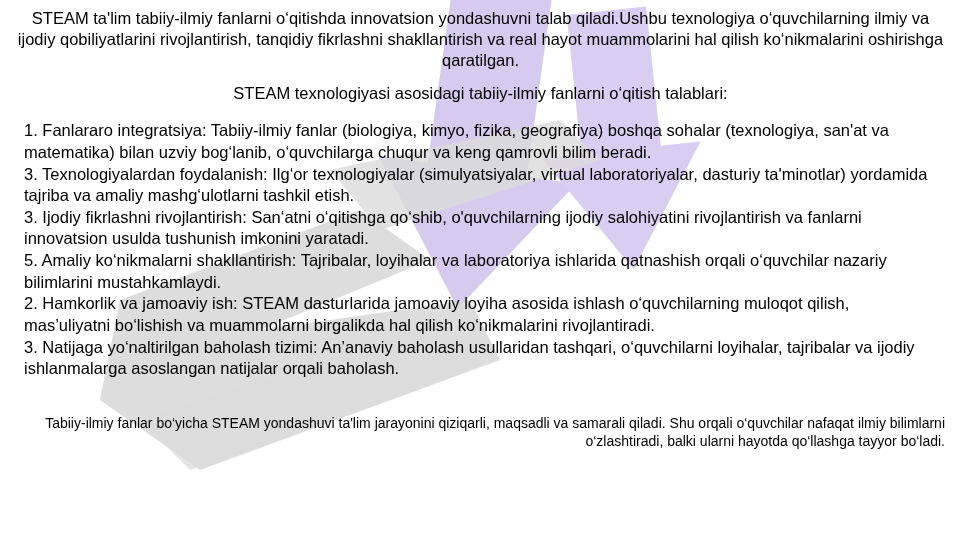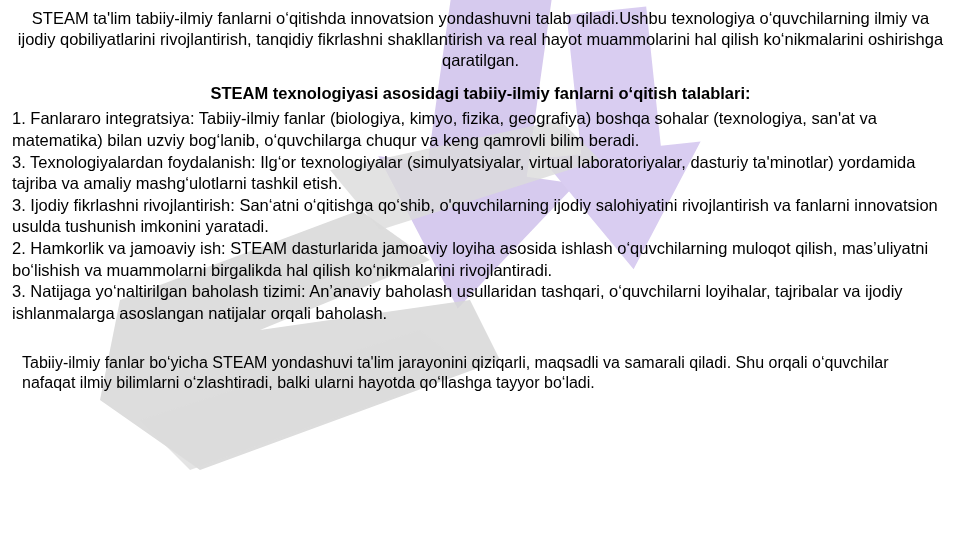--- a/index.html
+++ b/index.html
@@ -38,41 +38,40 @@
     margin: 0 0 12px 0;
     padding: 0 6px;
   }
 
   .subtitle {
     text-align: center;
     font-size: 16.5px;
     line-height: 1.28;
     margin: 0;
     padding: 0 6px;
-    font-weight: bold;
   }
 
   .body-list {
-    margin: 4px;
+    margin: 16px;
     padding: 0;
     list-style: none;
   }
 
   .body-item {
     font-size: 16.5px;
     line-height: 1.31;
     text-align: left;
     margin: 0;
   }
 
   .closing {
-    text-align: left;
-    font-size: 16px;
+    text-align: right;
+    font-size: 14px;
     line-height: 1.30;
-    margin: 6px;
+    margin: 0;
     padding: 0 8px;
   }
 
   .spacer {
     height: 18px;
   }
 </style>
 </head>
 <body>
 
@@ -91,20 +90,21 @@
 </div>
 
 <div class="page">
   <p class="intro">STEAM ta'lim tabiiy-ilmiy fanlarni o‘qitishda innovatsion yondashuvni talab qiladi.Ushbu texnologiya o‘quvchilarning ilmiy va ijodiy qobiliyatlarini rivojlantirish, tanqidiy fikrlashni shakllantirish va real hayot muammolarini hal qilish ko‘nikmalarini oshirishga qaratilgan.</p>
   <p class="subtitle">STEAM texnologiyasi asosidagi tabiiy-ilmiy fanlarni o‘qitish talablari:</p>
 
   <ul class="body-list">
     <li class="body-item">1. Fanlararo integratsiya: Tabiiy-ilmiy fanlar (biologiya, kimyo, fizika, geografiya) boshqa sohalar (texnologiya, san'at va matematika) bilan uzviy bog‘lanib, o‘quvchilarga chuqur va keng qamrovli bilim beradi.</li>
     <li class="body-item">3. Texnologiyalardan foydalanish: Ilg‘or texnologiyalar (simulyatsiyalar, virtual laboratoriyalar, dasturiy ta'minotlar) yordamida tajriba va amaliy mashg‘ulotlarni tashkil etish.</li>
     <li class="body-item">3. Ijodiy fikrlashni rivojlantirish: San‘atni o‘qitishga qo‘shib, o'quvchilarning ijodiy salohiyatini rivojlantirish va fanlarni innovatsion usulda tushunish imkonini yaratadi.</li>
+    <li class="body-item">5. Amaliy ko‘nikmalarni shakllantirish: Tajribalar, loyihalar va laboratoriya ishlarida qatnashish orqali o‘quvchilar nazariy bilimlarini mustahkamlaydi.</li>
     <li class="body-item">2. Hamkorlik va jamoaviy ish: STEAM dasturlarida jamoaviy loyiha asosida ishlash o‘quvchilarning muloqot qilish, mas’uliyatni bo‘lishish va muammolarni birgalikda hal qilish ko‘nikmalarini rivojlantiradi.</li>
     <li class="body-item">3. Natijaga yo‘naltirilgan baholash tizimi: An’anaviy baholash usullaridan tashqari, o‘quvchilarni loyihalar, tajribalar va ijodiy ishlanmalarga asoslangan natijalar orqali baholash.</li>
   </ul>
 
   <div class="spacer"></div>
 
   <p class="closing">Tabiiy-ilmiy fanlar bo‘yicha STEAM yondashuvi ta'lim jarayonini qiziqarli, maqsadli va samarali qiladi. Shu orqali o‘quvchilar nafaqat ilmiy bilimlarni o‘zlashtiradi, balki ularni hayotda qo‘llashga tayyor bo‘ladi.</p>
 </div>
 
 </body></html>

